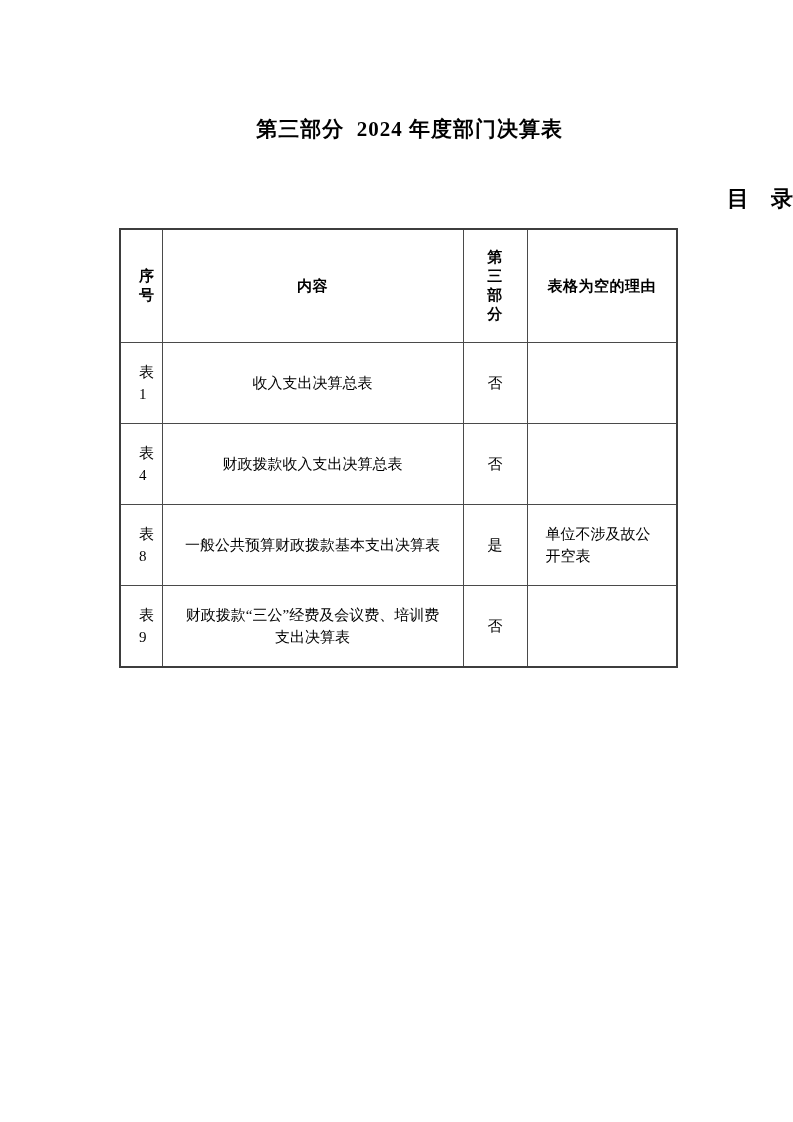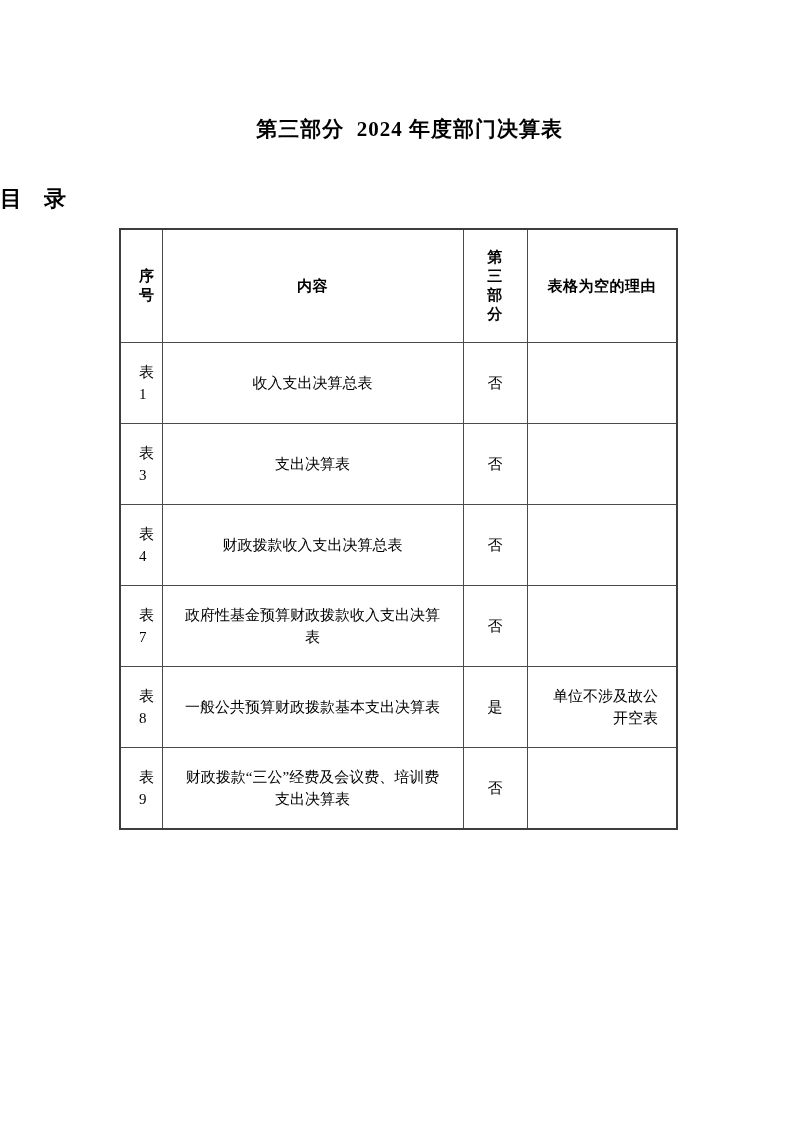--- a/index.html
+++ b/index.html
@@ -26,25 +26,26 @@
     font-weight: bold;
     letter-spacing: 1px;
     white-space: pre;
   }
   .doc-subtitle {
     position: absolute;
     top: 184px;
     left: 0;
     width: 100%;
     margin: 0;
-    text-align: left;
+    text-align: right;
     font-family: "Liberation Serif", serif;
     font-size: 22px;
     font-weight: bold;
     white-space: pre;
+    padding-left: 36px;
   }
   table.toc {
     position: absolute;
     left: 119px;
     top: 228px;
     width: 557px;
     border-collapse: collapse;
     table-layout: fixed;
     border: 2px solid #3d3d3d;
   }
@@ -70,21 +71,21 @@
     line-height: 22px;
     margin-left: 26px;
   }
   td.cell-no    { text-align: center; }
   td.cell-content {
     text-align: center;
     padding: 2px 4px 2px 5px;
     position: relative;
   }
   td.cell-empty  { text-align: center; }
-  td.cell-reason { text-align: right; padding: 2px 1px; }
+  td.cell-reason { text-align: left; padding: 2px 1px; }
   .corner-marker {
     position: absolute;
     top: 0;
     left: 1px;
     width: 0;
     height: 0;
     border-top: 6px solid #0a8a0a;
     border-right: 6px solid transparent;
   }
 </style>
@@ -113,34 +114,22 @@
       </tr>
     </thead>
     <tbody id="toc-body">
         <tr>
           <td class="cell-no"><span>表1</span></td>
           <td class="cell-content"><span>收入支出决算总表</span></td>
           <td class="cell-empty"><span>否</span></td>
           <td class="cell-reason"><span></span></td>
         </tr>
         <tr>
-          <td class="cell-no"><span>表3</span></td>
-          <td class="cell-content"><span>支出决算表</span></td>
-          <td class="cell-empty"><span>否</span></td>
-          <td class="cell-reason"><span></span></td>
-        </tr>
-        <tr>
           <td class="cell-no"><span>表4</span></td>
           <td class="cell-content"><span>财政拨款收入支出决算总表</span></td>
-          <td class="cell-empty"><span>否</span></td>
-          <td class="cell-reason"><span></span></td>
-        </tr>
-        <tr>
-          <td class="cell-no"><span>表7</span></td>
-          <td class="cell-content"><span>政府性基金预算财政拨款收入支出决算表</span></td>
           <td class="cell-empty"><span>否</span></td>
           <td class="cell-reason"><span></span></td>
         </tr>
         <tr>
           <td class="cell-no"><span>表8</span></td>
           <td class="cell-content"><span>一般公共预算财政拨款基本支出决算表</span></td>
           <td class="cell-empty"><span>是</span></td>
           <td class="cell-reason"><span>单位不涉及故公开空表</span></td>
         </tr>
         <tr>

